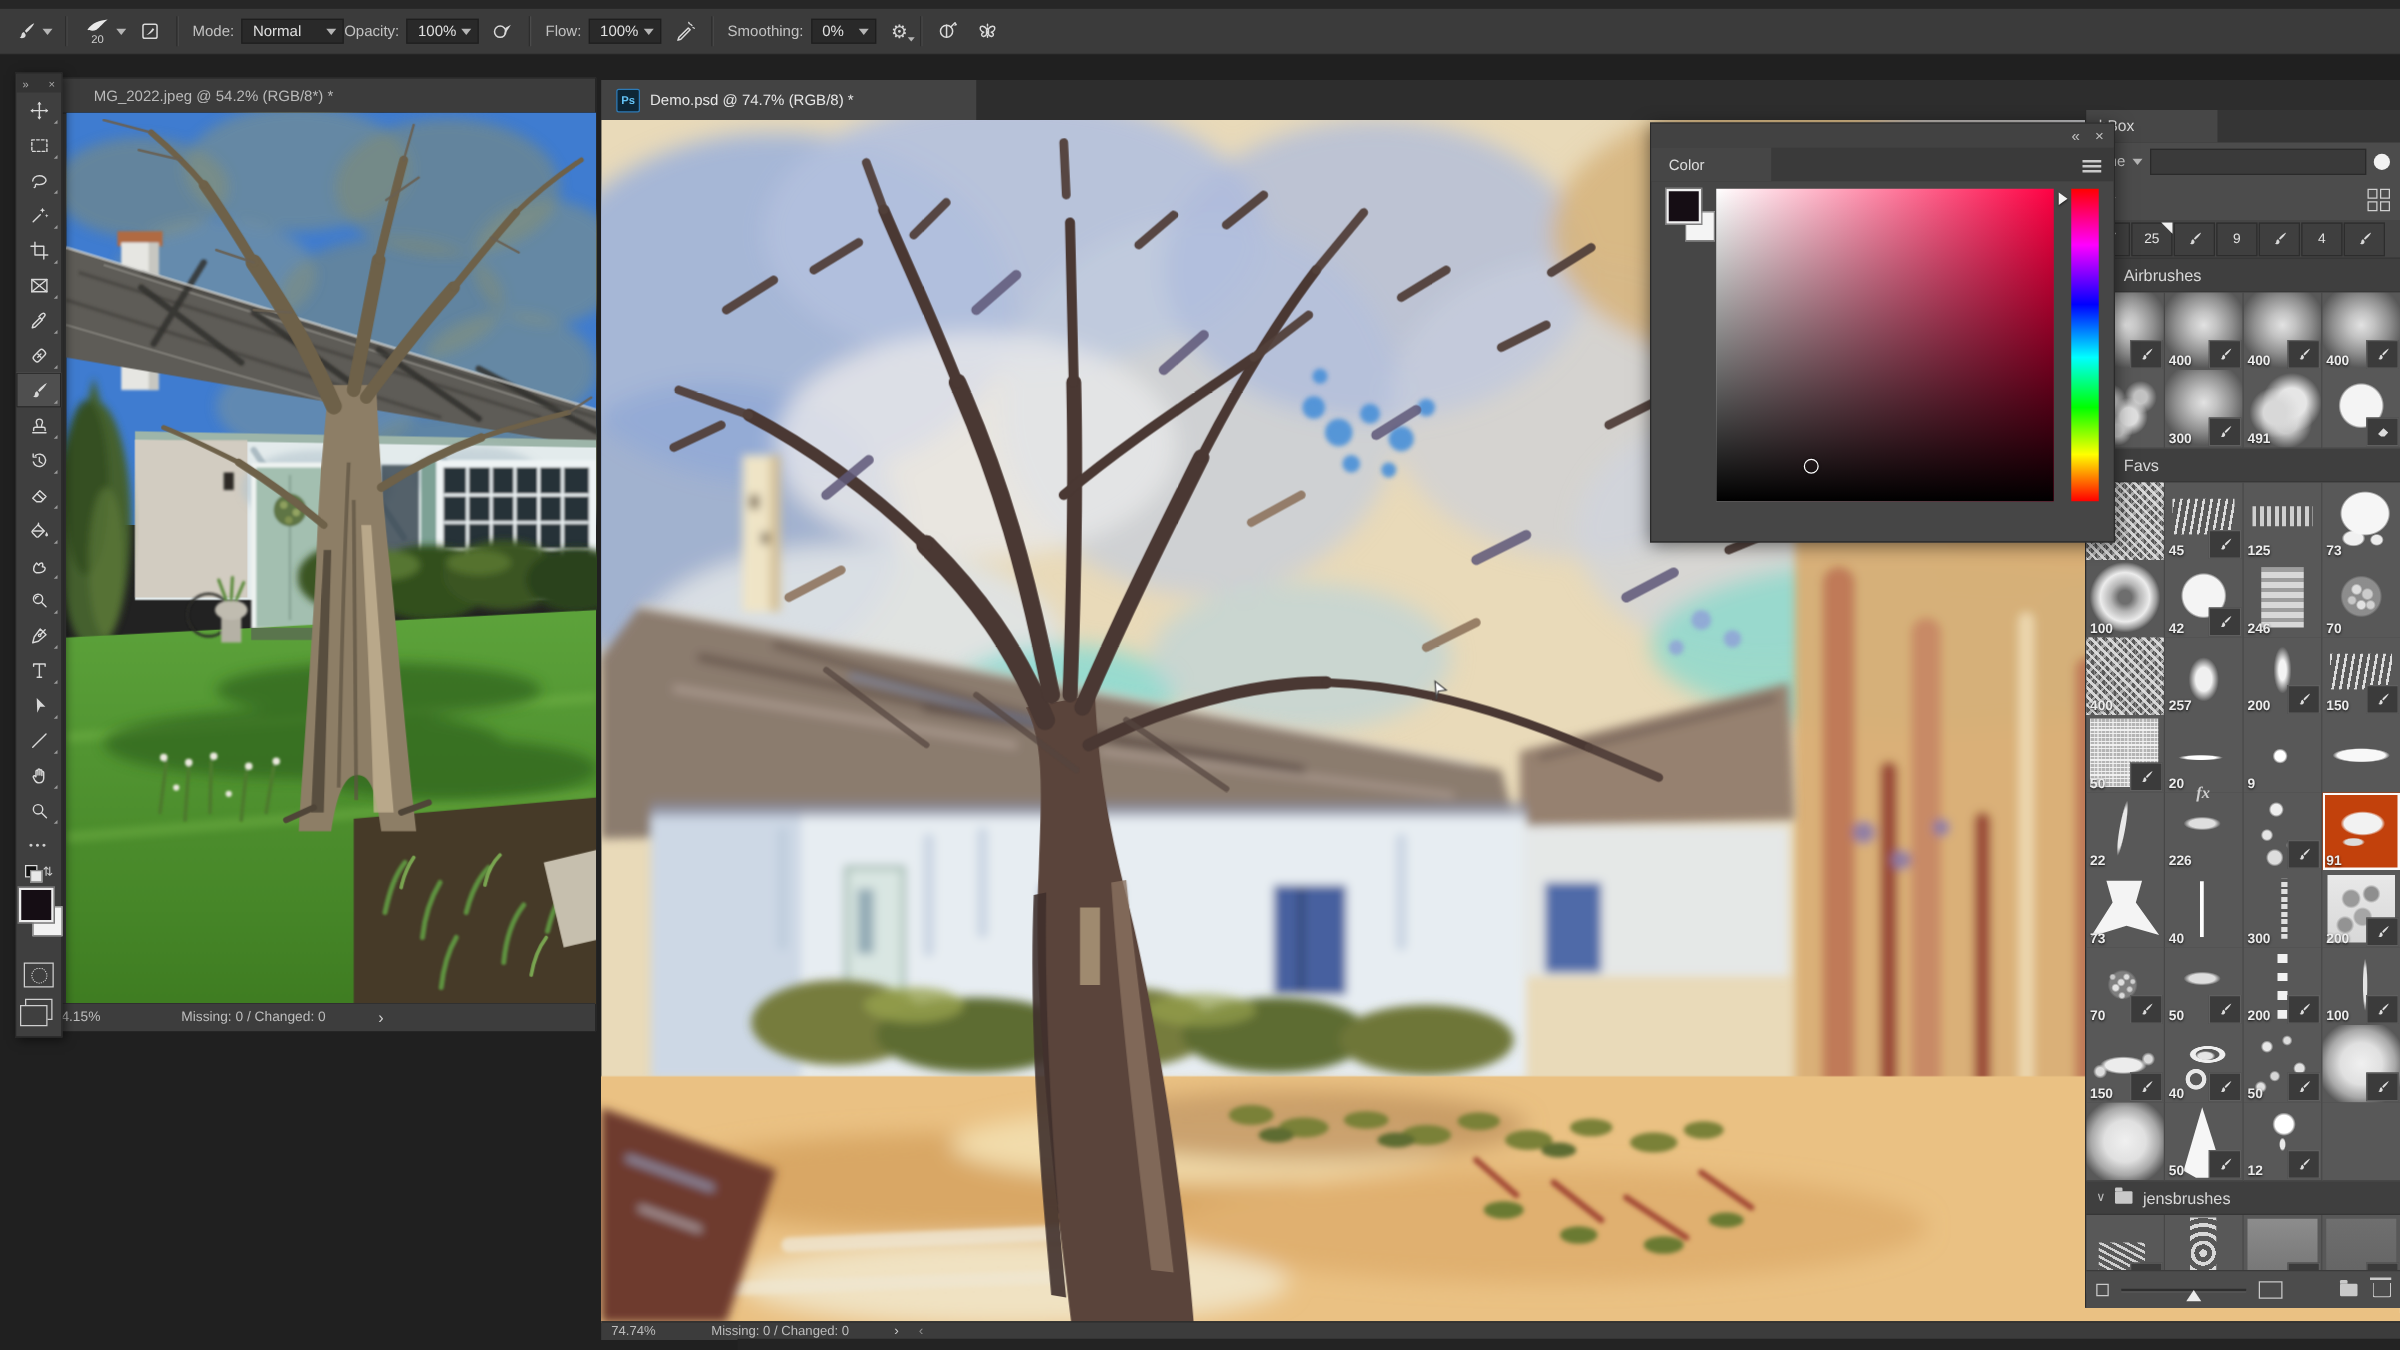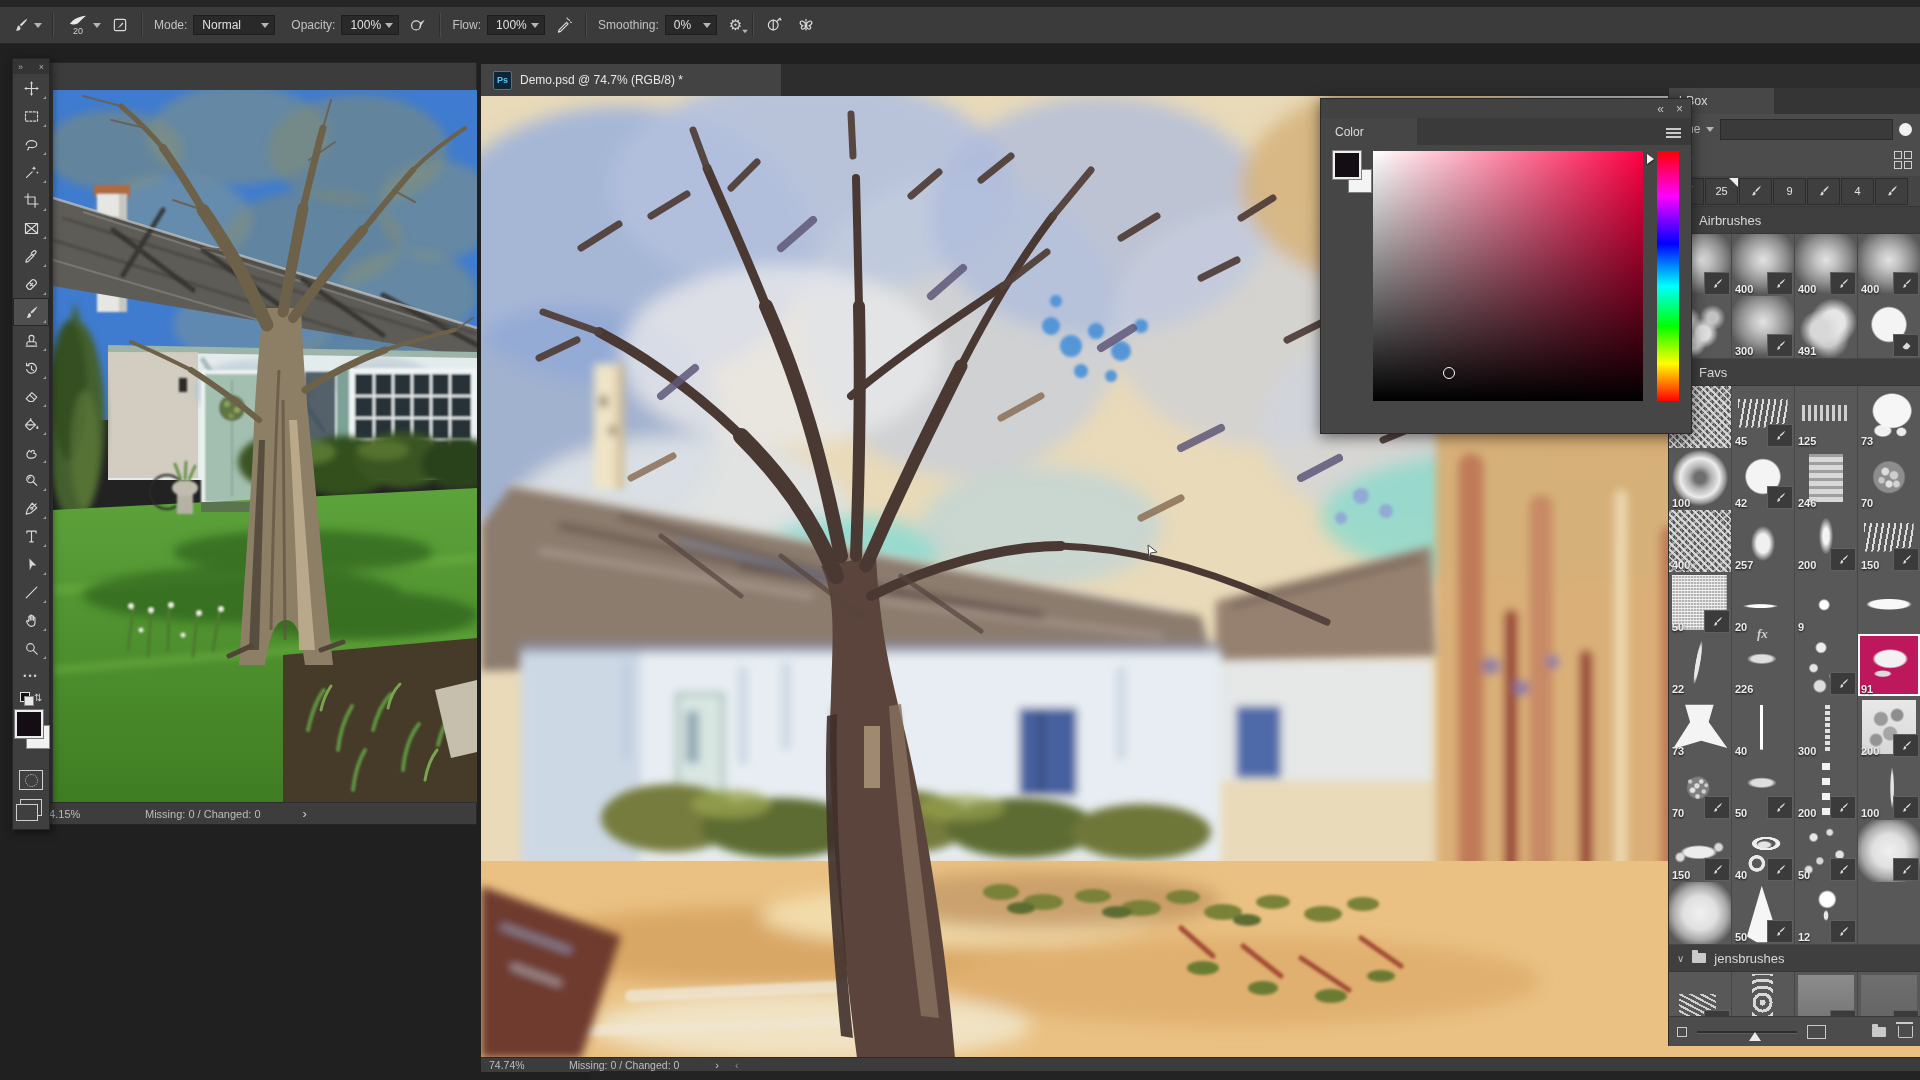--- a/index.html
+++ b/index.html
@@ -96,21 +96,21 @@
   .ptile.notch::after{content:"";position:absolute;right:-1px;top:-1px;border-top:9px solid #f0f0f0;border-left:9px solid transparent;}
   .bb-sec{height:26px;background:#3f3f3f;border-top:1px solid #363636;border-bottom:1px solid #363636;display:flex;align-items:center;gap:8px;padding-left:8px;color:#d8d8d8;font-size:13px;}
   .bb-sec .chev{color:#bdbdbd;font-size:10px;}
   .folder{width:14px;height:10px;background:#c9c9c9;border-radius:1px;position:relative;}
   .folder::before{content:"";position:absolute;top:-3px;left:0;width:6px;height:3px;background:#c9c9c9;border-radius:1px 1px 0 0;}
   .bb-grid{display:grid;grid-template-columns:repeat(4,63px);grid-auto-rows:62px;position:relative;font-weight:bold;}
   .tile{position:relative;width:62px;height:62px;background:#585858;border-right:1px solid #474747;border-bottom:1px solid #474747;cursor:pointer;}
   .tile .num{position:absolute;left:3px;bottom:1px;font-size:11px;color:#ececec;text-shadow:0 1px 2px rgba(0,0,0,.85);z-index:2;}
   .tile .bicon{position:absolute;right:1px;bottom:1px;width:24px;height:21px;background:#3b3b3b;border:1px solid #5f5f5f;display:flex;align-items:center;justify-content:center;z-index:2;}
   .tile .bicon svg{width:13px;height:13px;color:#dcdcdc;}
-  .tile.selected{box-shadow:inset 0 0 0 2px #fafafa;background:#be185d;}
+  .tile.selected{box-shadow:inset 0 0 0 2px #fafafa;background:#c2410c;}
   .thumb{position:absolute;inset:0;}
   .fx-label{position:absolute;left:88px;top:240px;color:#cfcfcf;font-style:italic;font-size:13px;z-index:3;font-family:"Liberation Serif",serif;}
   .bb-bottom{position:absolute;left:0;bottom:0;width:252px;height:30px;background:#4c4c4c;border-top:1px solid #3a3a3a;display:flex;align-items:center;gap:10px;padding:0 8px;box-sizing:border-box;z-index:5;}
   .sq-s{width:8px;height:8px;border:1.5px solid #c9c9c9;}
   .slider{position:relative;width:100px;height:14px;}
   .slider .track{position:absolute;left:0;top:6px;width:100%;height:2px;background:#2e2e2e;box-shadow:0 1px 0 #5c5c5c;}
   .slider .thumbtri{position:absolute;left:52px;top:7px;width:0;height:0;border-left:6px solid transparent;border-right:6px solid transparent;border-bottom:9px solid #ececec;}
   .sq-l{width:17px;height:12px;border:1.5px solid #c9c9c9;}
   .bb-bottom .right{margin-left:auto;display:flex;gap:12px;align-items:center;}
   .trash{width:13px;height:11px;border:1.5px solid #c9c9c9;border-top:none;border-radius:0 0 2px 2px;position:relative;}
@@ -186,21 +186,21 @@
           <rect x="4.5" y="4.5" width="15" height="15" rx="2"></rect>
           <path d="M8 16c2-1 5-4.5 7-7.5l1.5 1.5c-2 3-5.5 5.5-8.5 6z" fill="currentColor" stroke="none"></path>
         </svg>
       </span>
     <div class="vsep"></div>
     <span class="ob-label">Mode:</span>
     <div class="field" style="width:82px">
       <span>Normal</span>
         <span class="tri"></span>
     </div>
-    <span class="ob-label" style="margin-left:16px">Opacity:</span>
+    <span class="ob-label" style="margin-left:0">Opacity:</span>
     <div class="field" style="width:58px">
       <span>100%</span>
         <span class="tri"></span>
     </div>
     <span class="ob-icon" style="margin-left:8px" id="ob-press1">
         <svg viewBox="0 0 24 24" fill="none" stroke="currentColor" stroke-width="1.6" stroke-linecap="round" stroke-linejoin="round">
           <circle cx="9.5" cy="12.5" r="6"></circle>
           <path d="M13.5 16.5L21 5l-6 3.5z" fill="currentColor" stroke="none"></path>
         </svg>
       </span>
@@ -234,20 +234,21 @@
       </span>
     <span class="ob-icon" style="margin-left:10px" id="ob-butterfly">
         <svg viewBox="0 0 24 24" fill="none" stroke="currentColor" stroke-width="1.6" stroke-linecap="round" stroke-linejoin="round">
           <path d="M12 4.5v15" stroke-dasharray="2 2"></path>
           <path d="M11 9.5C8.3 6 4.8 6 4.3 8.3c-.4 2.1 1.8 4.1 3.7 4.7-1.9.7-2.8 2.3-1.9 3.7 1.1 1.6 3.6.7 4.9-1.4zM13 9.5c2.7-3.5 6.2-3.5 6.7-1.2.4 2.1-1.8 4.1-3.7 4.7 1.9.7 2.8 2.3 1.9 3.7-1.1 1.6-3.6.7-4.9-1.4z"></path>
         </svg>
       </span>
   </div>
 
   <div class="mgwin">
+    <div class="mg-title">MG_2022.jpeg @ 54.2% (RGB/8*) *</div>
     <svg class="mg-canvas" viewBox="0 0 424 713" preserveAspectRatio="none">
       <defs>
         <filter id="pb1" x="-30%" y="-30%" width="160%" height="160%">
             <feGaussianBlur stdDeviation="1"></feGaussianBlur>
           </filter>
         <filter id="pb3" x="-30%" y="-30%" width="160%" height="160%">
             <feGaussianBlur stdDeviation="3"></feGaussianBlur>
           </filter>
         <filter id="pb5" x="-40%" y="-40%" width="180%" height="180%">
             <feGaussianBlur stdDeviation="5"></feGaussianBlur>

